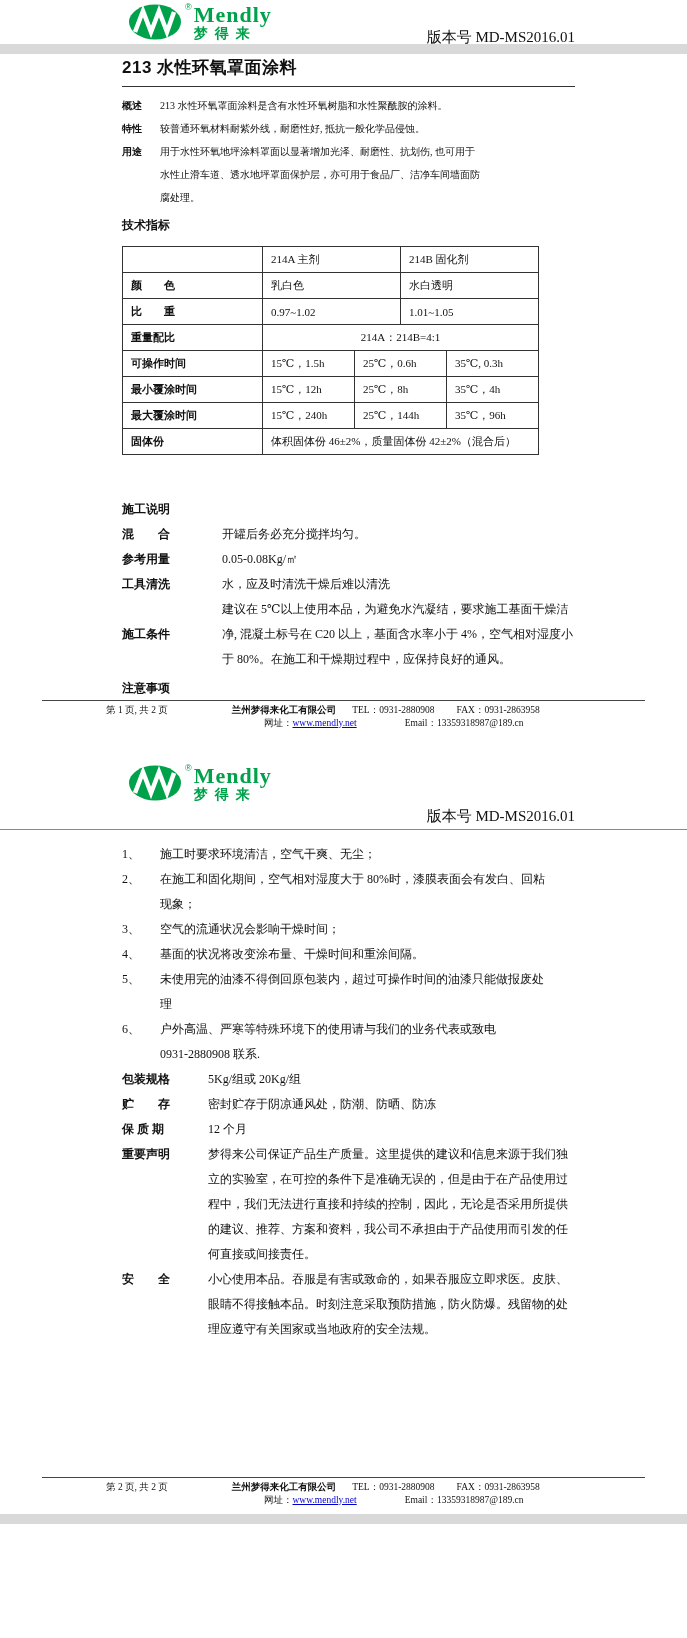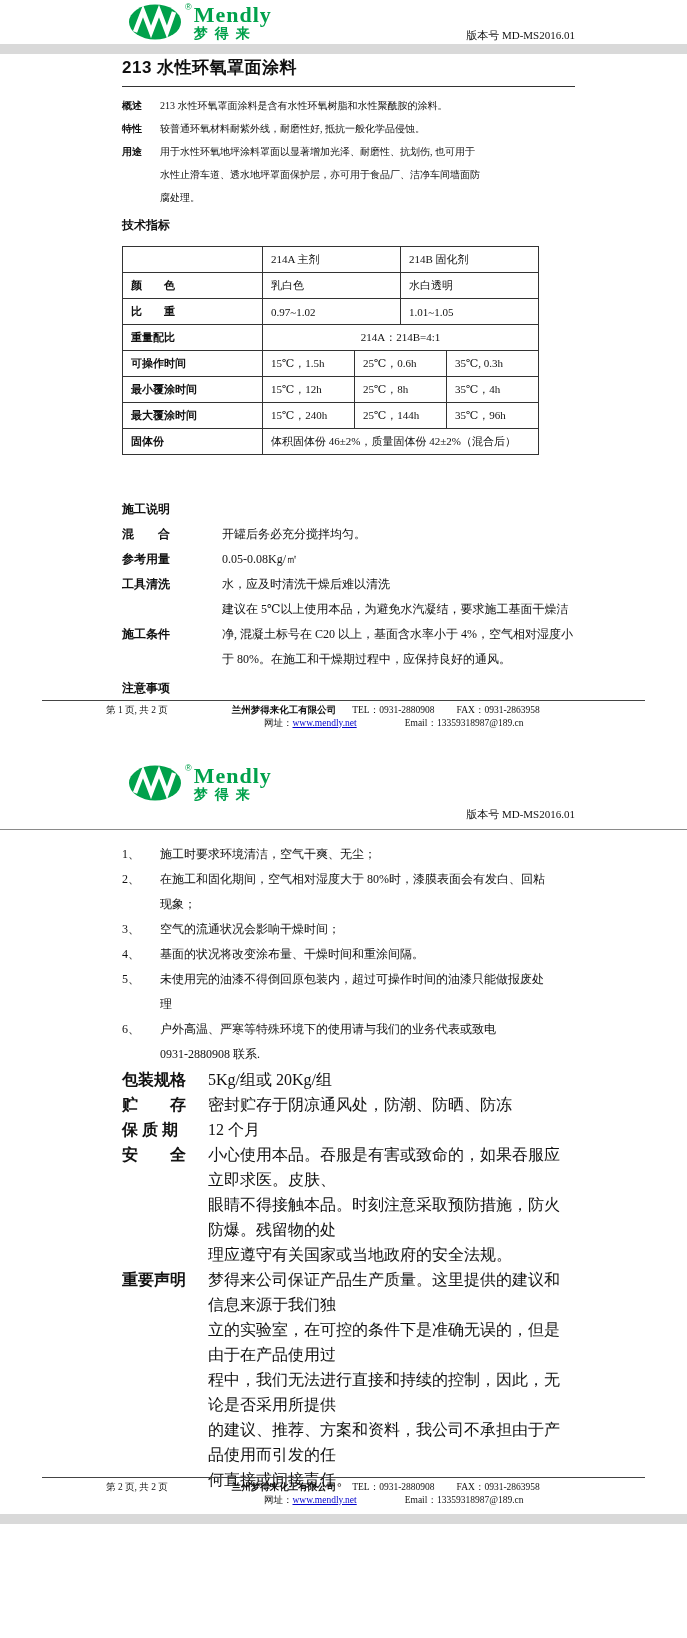--- a/index.html
+++ b/index.html
@@ -10,21 +10,21 @@
   }
   .abs { position:absolute; }
 
   
   .logo { display:flex; align-items:flex-start; }
   .logo-mark { display:block; }
   .logo-reg { color:#00A14B; font-size:9px; line-height:9px; margin:0 2px 0 1px; font-family:"Liberation Sans","DejaVu Sans",sans-serif; }
   .logo-text { display:flex; flex-direction:column; margin-top:1px; }
   .logo-en { font-family:Liberation Serif, serif; font-weight:bold; color:#00A14B; font-size:22px; line-height:21px; letter-spacing:1px; }
   .logo-cn { font-weight:bold; color:#00A14B; font-size:14px; line-height:17px; letter-spacing:7px; }
-  .version { font-size:11px; color:#111; }
+  .version { font-size:15px; color:#111; }
 
   .band { background:#d9d9d9; left:0; right:0; }
   .rule2 { background:#8a8a8a; left:0; right:0; height:1px; }
 
   .title {
     font-family:"Liberation Sans","DejaVu Sans",sans-serif;
     font-size:17px; font-weight:bold; letter-spacing:0.5px;
     padding-bottom:7px; border-bottom:1px solid #333;
   }
 
@@ -36,21 +36,21 @@
   .txt { flex:1; white-space:pre-line; }
   .heading { font-weight:bold; font-size:12px; line-height:25px; }
 
   table.spec { border-collapse:collapse; width:416px; font-size:11px; table-layout:fixed; }
   table.spec td { border:1px solid #333; padding:4px 8px; height:17px; vertical-align:middle; white-space:nowrap; overflow:hidden; }
   table.spec td.c { text-align:center; }
   table.spec td.lblcell { font-weight:bold; }
 
   .nrow { display:flex; font-size:12px; line-height:25px; }
   .nnum { flex:0 0 38px; }
-  .prow { display:flex; font-size:16px; line-height:25px; }
+  .prow { display:flex; font-size:12px; line-height:25px; }
   .plbl { font-weight:bold; flex:0 0 86px; }
 
   .footer { border-top:1px solid #444; font-size:9.5px; padding-top:3px; left:42px; width:603px; }
   .f-line1 { display:flex; line-height:13px; }
   .f-page { margin-left:64px; }
   .f-company { margin-left:64px; font-weight:bold; }
   .f-tel { margin-left:16px; }
   .f-fax { margin-left:22px; }
   .f-line2 { display:flex; line-height:13px; margin-left:222px; }
   .f-email { margin-left:48px; }
@@ -238,33 +238,33 @@
     </div>
     <div class="prow">
       <span class="plbl">贮　　存</span>
       <span class="txt">密封贮存于阴凉通风处，防潮、防晒、防冻</span>
     </div>
     <div class="prow">
       <span class="plbl">保 质 期</span>
       <span class="txt">12 个月</span>
     </div>
     <div class="prow">
-      <span class="plbl">安　　全</span>
-      <span class="txt">小心使用本品。吞服是有害或致命的，如果吞服应立即求医。皮肤、
-眼睛不得接触本品。时刻注意采取预防措施，防火防爆。残留物的处
-理应遵守有关国家或当地政府的安全法规。</span>
-    </div>
-    <div class="prow">
       <span class="plbl">重要声明</span>
       <span class="txt">梦得来公司保证产品生产质量。这里提供的建议和信息来源于我们独
 立的实验室，在可控的条件下是准确无误的，但是由于在产品使用过
 程中，我们无法进行直接和持续的控制，因此，无论是否采用所提供
 的建议、推荐、方案和资料，我公司不承担由于产品使用而引发的任
 何直接或间接责任。</span>
     </div>
+    <div class="prow">
+      <span class="plbl">安　　全</span>
+      <span class="txt">小心使用本品。吞服是有害或致命的，如果吞服应立即求医。皮肤、
+眼睛不得接触本品。时刻注意采取预防措施，防火防爆。残留物的处
+理应遵守有关国家或当地政府的安全法规。</span>
+    </div>
   </div>
 
   <div class="abs footer" style="top:1477px;">
     <div class="f-line1">
       <span class="f-page">第 2 页, 共 2 页</span>
       <span class="f-company">兰州梦得来化工有限公司</span>
       <span class="f-tel">TEL：0931-2880908</span>
       <span class="f-fax">FAX：0931-2863958</span>
     </div>
     <div class="f-line2">

